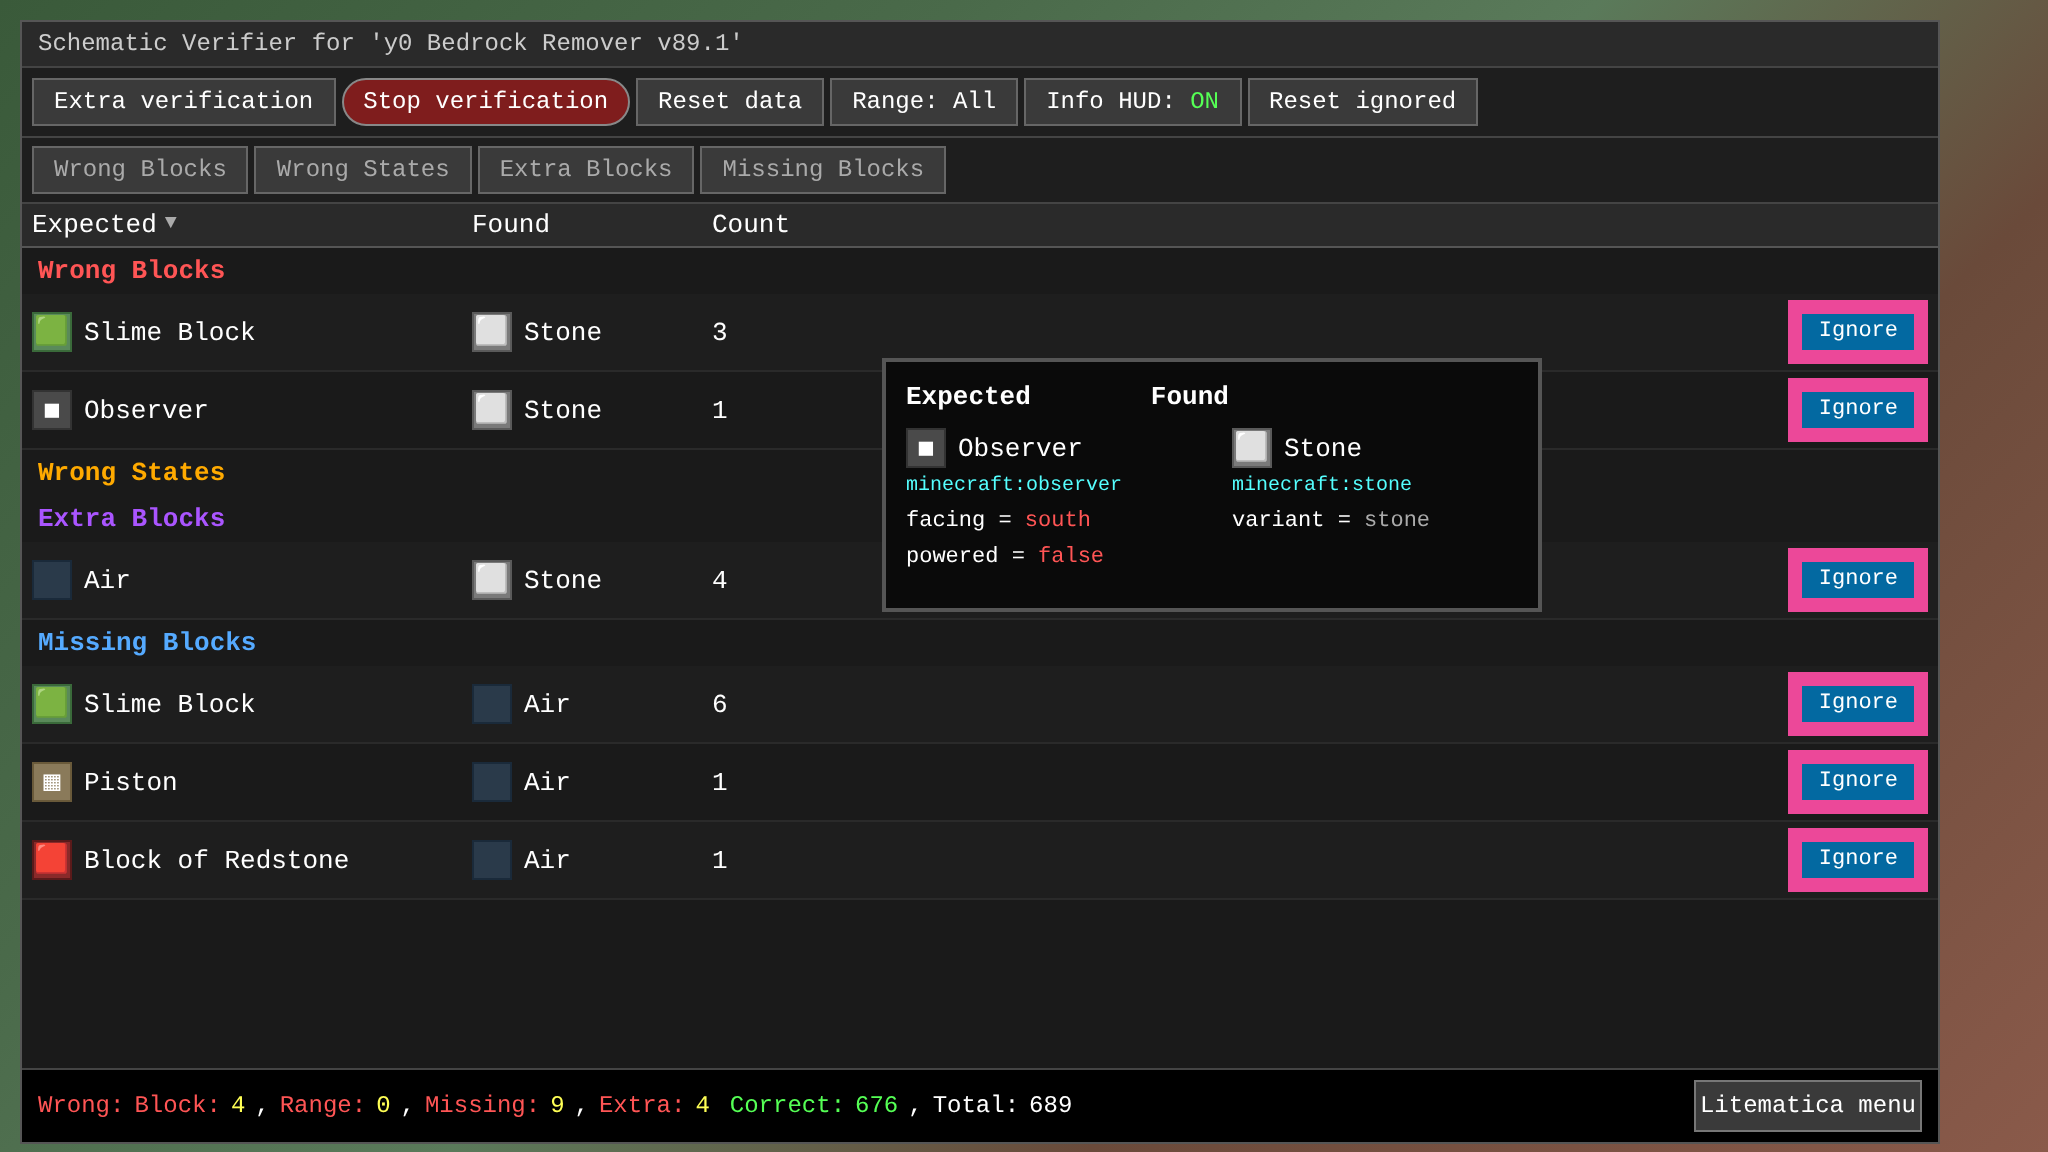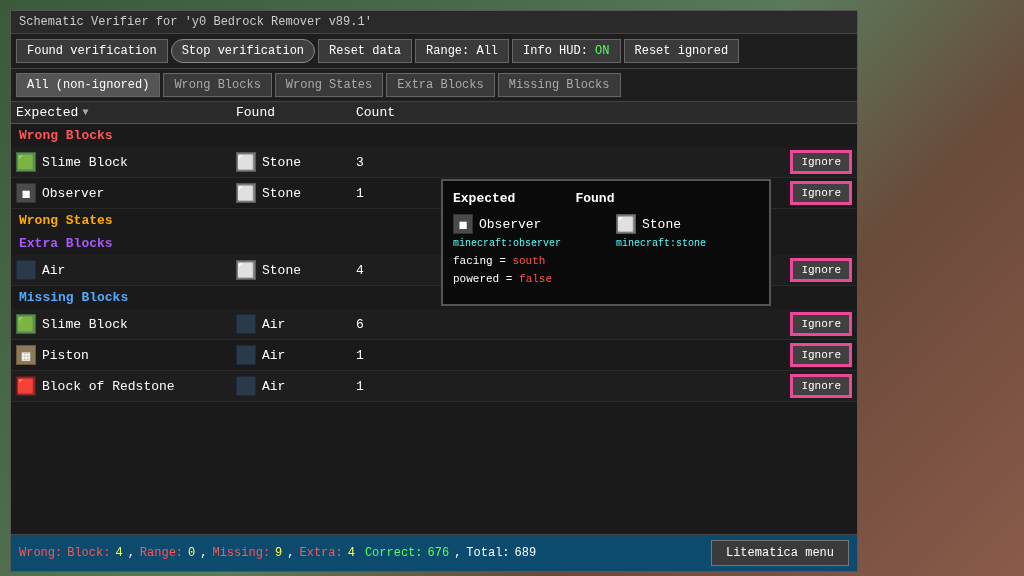--- a/index.html
+++ b/index.html
@@ -20,21 +20,21 @@
       top: 0; left: 0; right: 0; bottom: 0;
       background: linear-gradient(135deg, #3a5a3a 0%, #4a6a4a 30%, #5a7a5a 50%, #6a4a3a 70%, #8a5a4a 100%);
       z-index: 0;
     }
 
     
     .panel {
       position: absolute;
       top: 10px;
       left: 10px;
-      width: 848px;
+      width: 960px;
       background: rgba(0,0,0,0.85);
       border: 1px solid #555;
       z-index: 10;
     }
 
     .title-bar {
       background: #2a2a2a;
       padding: 4px 8px;
       font-size: 12px;
       color: #cccccc;
@@ -53,21 +53,21 @@
 
     .btn {
       padding: 4px 10px;
       font-family: 'Courier New', monospace;
       font-size: 12px;
       cursor: pointer;
       border: 1px solid #666;
       background: #3a3a3a;
       color: #ffffff;
     }
-    .btn.active { background: #404040; border-color: #888; border-radius: 12px; }
+    .btn.active { background: #7f1d1d; border-color: #888; border-radius: 12px; }
     .btn.hud-on { background: #3a3a3a; }
     .btn.hud-on span.on { color: #55ff55; }
 
     
     .filter-tabs {
       display: flex;
       gap: 3px;
       padding: 4px 5px;
       background: #1e1e1e;
       border-bottom: 1px solid #444;
@@ -151,22 +151,22 @@
     .icon-observer { background: #4a4a4a; border: 1px solid #333; }
     .icon-air { background: #2a3a4a; border: 1px solid #1a2a3a; }
     .icon-piston { background: #8a7a5a; border: 1px solid #6a5a3a; }
     .icon-redstone { background: #8a2a2a; border: 1px solid #5a1a1a; }
 
     .ignore-btn {
       padding: 3px 8px;
       font-family: 'Courier New', monospace;
       font-size: 11px;
       cursor: pointer;
-      border: 3px solid #ec4899;
-      background: #404040;
+      border: 7px solid #ec4899;
+      background: #0369a1;
       color: #ffffff;
     }
 
     
     .tooltip-popup {
       position: absolute;
       top: 55px;
       left: 430px;
       width: 330px;
       background: #0a0a0a;
@@ -195,71 +195,70 @@
     .south-text { color: #ff5555; }
     .false-text { color: #ff5555; }
     .stone-text { color: #aaaaaa; }
 
     
     .status-bar {
       display: flex;
       align-items: center;
       justify-content: space-between;
       padding: 5px 8px;
-      background: #0c4a6e;
+      background: #000000;
       border-top: 1px solid #444;
       font-size: 12px;
     }
     .status-left { display: flex; gap: 5px; flex-wrap: wrap; }
     .wrong-label { color: #ff5555; }
     .correct-label { color: #55ff55; }
     .wrong-val { color: #ffff55; }
     .missing-val { color: #ffff55; }
     .extra-val { color: #ffff55; }
     .hotbar-slot {
       width: 36px;
       height: 36px;
       border: 2px solid #555;
       background: #2a2a2a;
     }
 
     .litematica-btn {
-      padding: 5px 14px;
+      padding: 5px 2px;
       font-family: 'Courier New', monospace;
       font-size: 12px;
       cursor: pointer;
       border: 1px solid #777;
       background: #3a3a3a;
       color: #ffffff;
     }
   </style>
 </head>
 <body>
 
 <div class="game-bg"></div>
 
 <div class="panel">
 
   <div class="title-bar">
     <span>Schematic Verifier for 'y0 Bedrock Remover v89.1'</span>
   </div>
 
   <div class="toolbar">
-    <button class="btn">Found verification</button>
+    <button class="btn">Extra verification</button>
     <button class="btn active">Stop verification</button>
     <button class="btn">Reset data</button>
     <button class="btn">Range: All</button>
     <button class="btn hud-on">
       <span>Info HUD: </span><span class="on">ON</span>
     </button>
     <button class="btn">Reset ignored</button>
   </div>
 
   <div class="filter-tabs">
-    <button class="tab-btn active">All (non-ignored)</button>
     <button class="tab-btn">Wrong Blocks</button>
     <button class="tab-btn">Wrong States</button>
     <button class="tab-btn">Extra Blocks</button>
     <button class="tab-btn">Missing Blocks</button>
   </div>
 
   <div class="table-header">
     <div class="col-expected">
       <span>Expected</span>
       <span class="sort-arrow">▼</span>
@@ -392,20 +391,25 @@
             <span> = </span>
             <span class="false-text">false</span>
           </div>
         </div>
         <div class="tooltip-found-col">
           <div class="tooltip-block-name">
             <div class="block-icon icon-stone">⬜</div>
             <span>Stone</span>
           </div>
           <div class="tooltip-id cyan-text">minecraft:stone</div>
+          <div class="tooltip-prop">
+            <span>variant</span>
+            <span> = </span>
+            <span class="stone-text">stone</span>
+          </div>
         </div>
       </div>
     </div>
 
   </div>
 
   <div class="status-bar">
     <div class="status-left">
       <span class="wrong-label">Wrong:</span>
       <span class="wrong-label">Block:</span>

